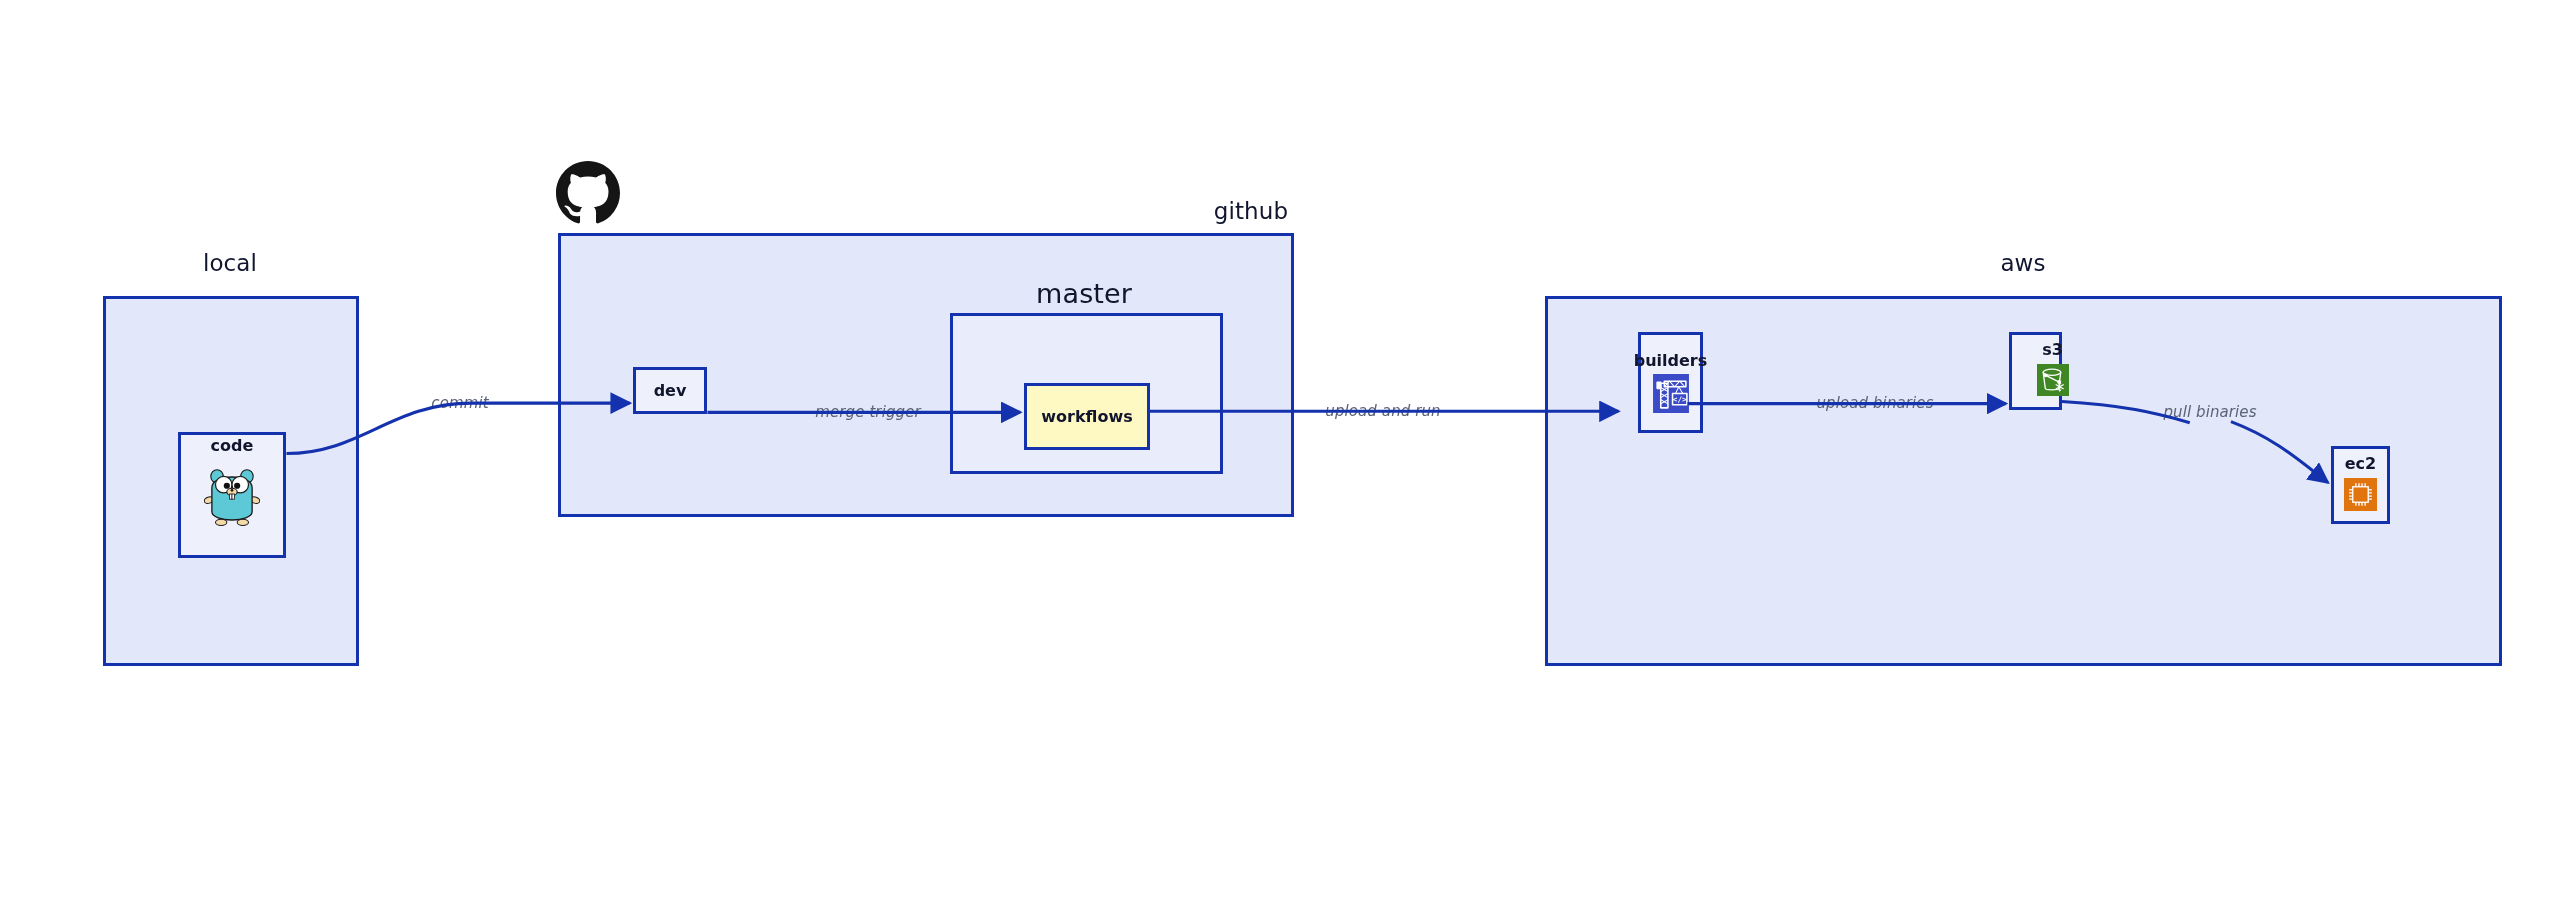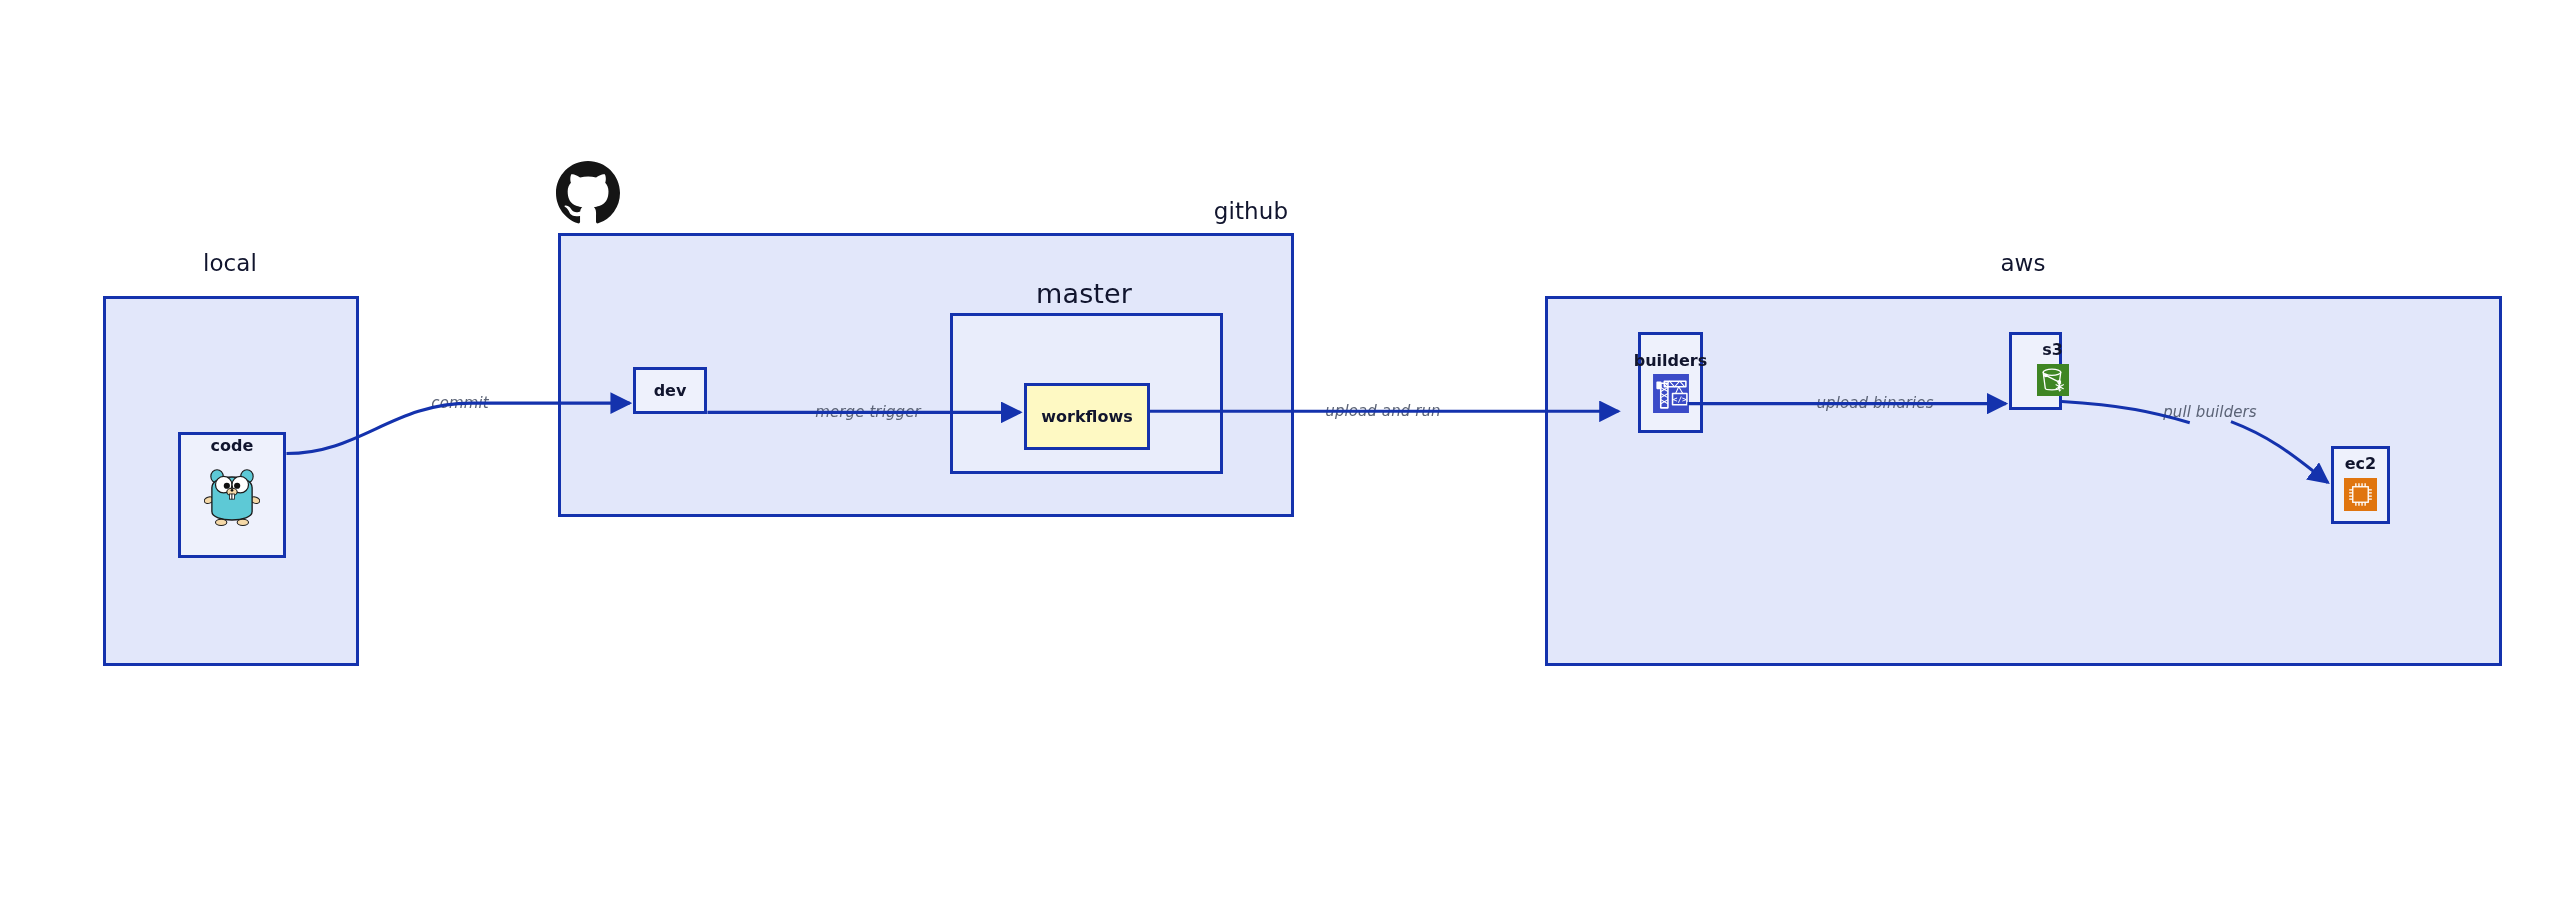--- a/index.html
+++ b/index.html
@@ -265,17 +265,17 @@
   </svg>
 
   <div class="edge-label on-white" style="left:460px; top:403px;">commit</div>
 
   <div class="edge-label on-group" style="left:868px; top:412px;">merge trigger</div>
 
   <div class="edge-label on-white" style="left:1383px; top:411px;">upload and run</div>
 
   <div class="edge-label on-group" style="left:1875px; top:403px;">upload binaries</div>
 
-  <div class="edge-label on-group" style="left:2210px; top:412px;">pull builders</div>
+  <div class="edge-label on-group" style="left:2210px; top:412px;">pull binaries</div>
 
 
 </div>
 
 
 </body></html>

